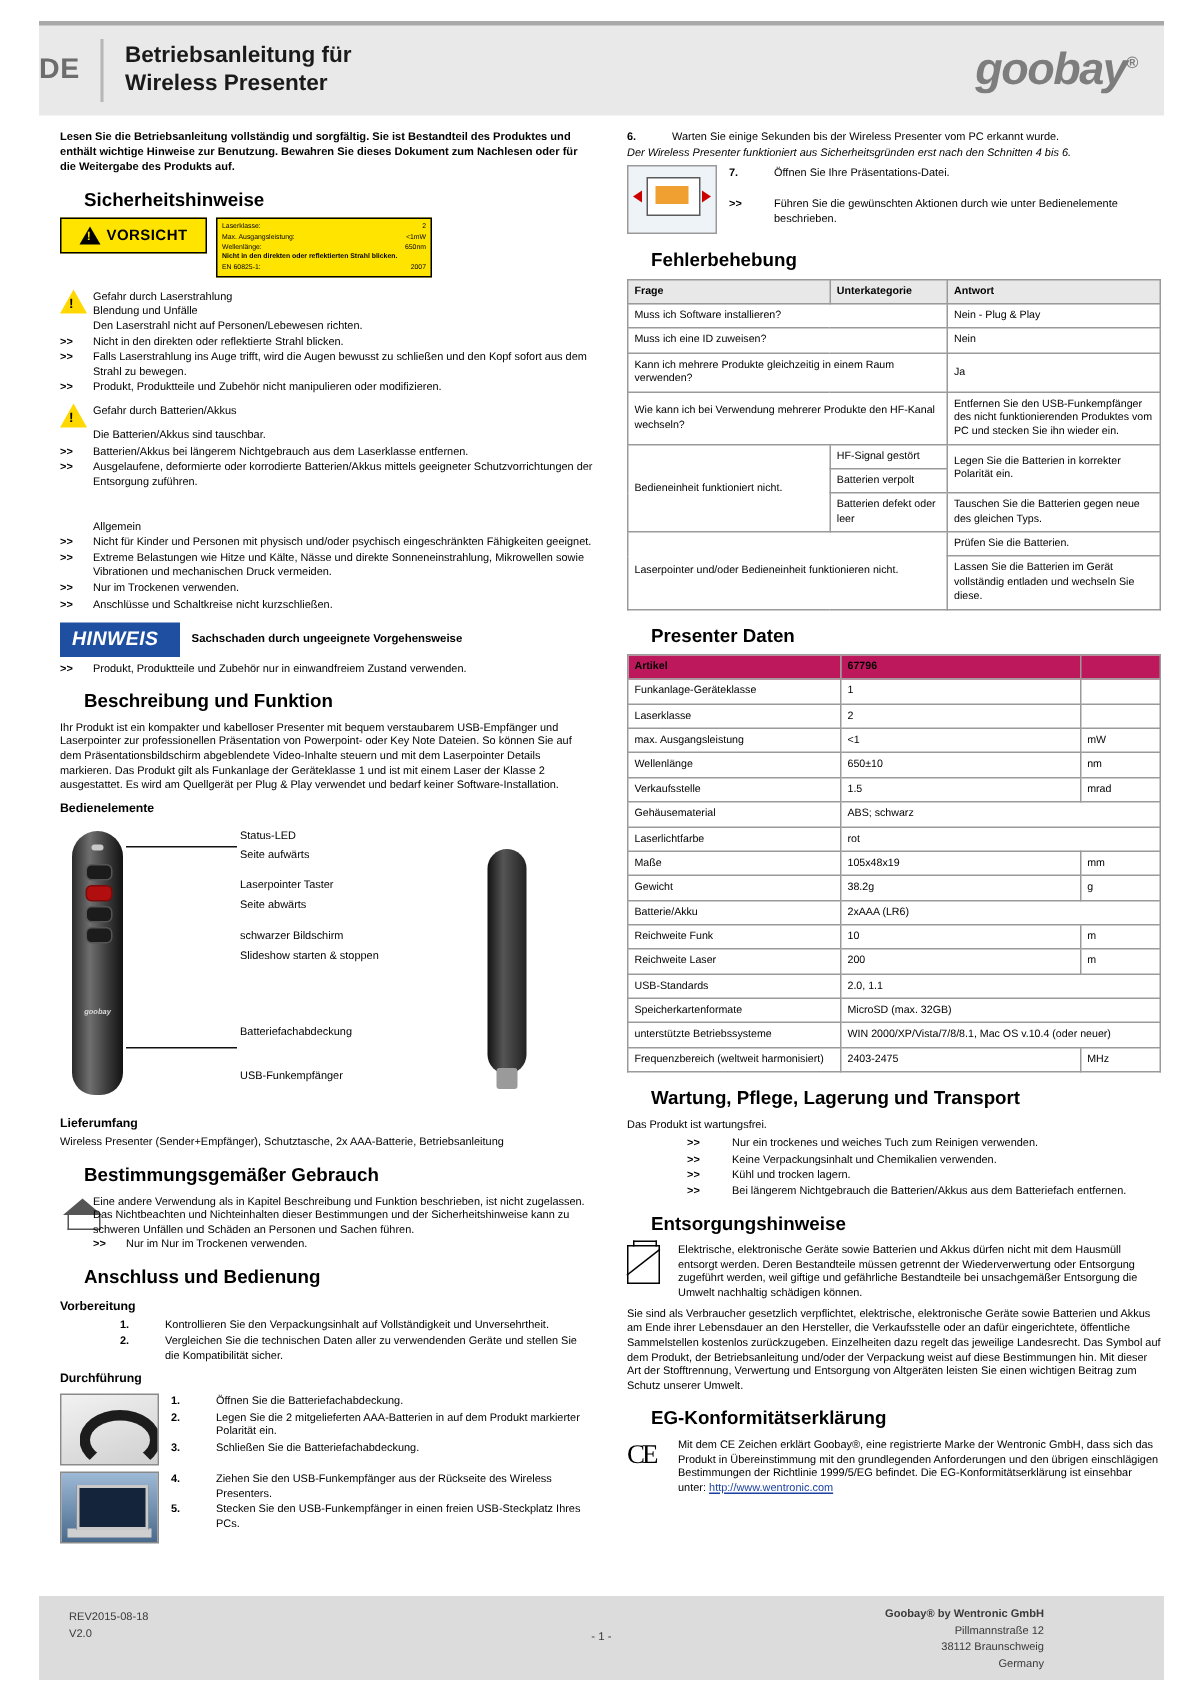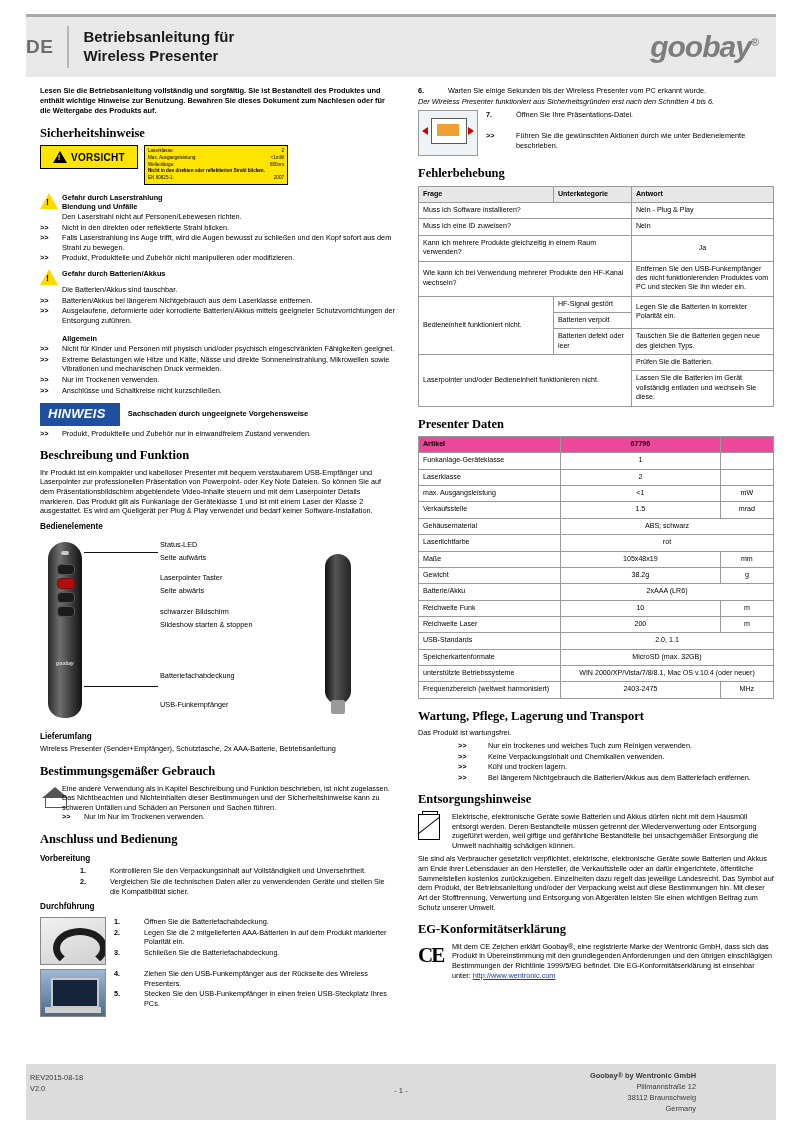--- a/index.html
+++ b/index.html
@@ -32,25 +32,25 @@
     letter-spacing:-1px;
   }
   .logo sup{font-size:11px;font-style:normal;vertical-align:super;}
 
   
   .col{position:absolute;top:86px;width:356px;font-size:7.3px;line-height:1.32;}
   .col-left{left:40px;}
   .col-right{left:418px;}
 
   h2{
-    font-size:12.5px;margin:9px 0 4px 0;font-weight:bold;font-family:Liberation Serif, serif;
+    font-size:12.5px;margin:9px 0 4px 16px;font-weight:bold;
   }
   h3{font-size:8.2px;margin:6px 0 2px 0;font-weight:bold;}
   p{margin:0 0 3px 0;}
-  .bold{font-weight:bold;}
+  .bold{font-weight:normal;}
   .ital{font-style:italic;}
 
   .intro{font-weight:bold;font-size:7.4px;line-height:1.35;margin-bottom:4px;}
 
   
   .row{display:flex;margin-bottom:1px;}
   .mk{width:22px;flex:none;font-weight:bold;}
   .mk.num{width:30px;}
   .txt{flex:1;}
 
@@ -166,45 +166,45 @@
   }
   .pcicon .scr{position:absolute;left:12px;top:7px;width:34px;height:24px;background:#fff;border:1px solid #5a5a5a;}
   .pcicon .scr:after{content:"";position:absolute;left:5px;top:5px;width:22px;height:12px;background:#f0a030;}
   .pcicon .arrowL{position:absolute;left:3px;top:16px;width:0;height:0;border-top:4px solid transparent;border-bottom:4px solid transparent;border-right:6px solid #c00;}
   .pcicon .arrowR{position:absolute;right:3px;top:16px;width:0;height:0;border-top:4px solid transparent;border-bottom:4px solid transparent;border-left:6px solid #c00;}
 
   
   table.t{border-collapse:collapse;width:100%;font-size:7.1px;margin-top:3px;}
   table.t td,table.t th{border:1px solid #9a9a9a;padding:3px 4px;vertical-align:middle;}
   table.t th{background:#e8e8e8;font-weight:bold;text-align:left;}
-  table.t td.c{text-align:center;}
-  table.t td.head{background:#ec4899;font-weight:bold;}
+  table.t td.c{text-align:left;}
+  table.t td.head{background:#be185d;font-weight:bold;}
 
   
   .iconrow{display:flex;margin-top:4px;}
   .iconcell{width:34px;flex:none;}
   .iconbody{flex:1;}
   .wee{
     width:20px;height:24px;border:1.4px solid #000;position:relative;margin-top:2px;
   }
   .wee:before{content:"";position:absolute;left:3px;top:-4px;width:14px;height:3px;border:1.4px solid #000;border-bottom:none;}
   .wee:after{
     content:"";position:absolute;left:-4px;top:10px;width:28px;height:1.4px;background:#000;transform:rotate(-38deg);
   }
   .house{
     width:0;height:0;border-left:13px solid transparent;border-right:13px solid transparent;border-bottom:11px solid #555;margin:3px 0 0 2px;
   }
   .house-b{width:20px;height:9px;border:1.4px solid #555;margin-left:5px;border-top:none;}
-  .ce{font-size:21px;font-weight:bold;font-family:"Liberation Serif",serif;letter-spacing:-2px;}
+  .ce{font-size:18px;font-weight:normal;font-family:"Liberation Serif",serif;letter-spacing:-2px;}
 
   
   .footer{
     position:absolute;left:26px;top:1064px;width:750px;height:56px;background:#dcdcdc;
   }
-  .rev{position:absolute;left:4px;top:8px;font-size:7.4px;color:#3a3a3a;line-height:1.5;}
+  .rev{position:absolute;left:20px;top:8px;font-size:7.4px;color:#3a3a3a;line-height:1.5;}
   .pageno{position:absolute;left:0;right:0;top:22px;text-align:center;font-size:7.6px;color:#3a3a3a;}
   .addr{position:absolute;right:80px;top:6px;text-align:right;font-size:7.4px;color:#3a3a3a;line-height:1.5;}
   .addr .b{font-weight:bold;}
   a{color:#1b3fa0;}
 </style>
 </head>
 <body>
 
 <div class="page">
 
@@ -300,21 +300,21 @@
       </div>
     <div class="row">
         <div class="mk">&gt;&gt;</div>
         <div class="txt">Batterien/Akkus bei längerem Nichtgebrauch aus dem Laserklasse entfernen.</div>
       </div>
     <div class="row">
         <div class="mk">&gt;&gt;</div>
         <div class="txt">Ausgelaufene, deformierte oder korrodierte Batterien/Akkus mittels geeigneter Schutzvorrichtungen der Entsorgung zuführen.</div>
       </div>
 
-    <div class="row" style="margin-top:8px;">
+    <div class="row" style="margin-top:20px;">
         <div class="mk"></div>
         <div class="txt bold">Allgemein</div>
       </div>
     <div class="row">
         <div class="mk">&gt;&gt;</div>
         <div class="txt">Nicht für Kinder und Personen mit physisch und/oder psychisch eingeschränkten Fähigkeiten geeignet.</div>
       </div>
     <div class="row">
         <div class="mk">&gt;&gt;</div>
         <div class="txt">Extreme Belastungen wie Hitze und Kälte, Nässe und direkte Sonneneinstrahlung, Mikrowellen sowie Vibrationen und mechanischen Druck vermeiden.</div>
@@ -521,20 +521,25 @@
             <td>Laserklasse</td>
             <td class="c">2</td>
             <td class="c"></td>
           </tr>
       <tr>
             <td>max. Ausgangsleistung</td>
             <td class="c">&lt;1</td>
             <td class="c">mW</td>
           </tr>
       <tr>
+            <td>Wellenlänge</td>
+            <td class="c">650±10</td>
+            <td class="c">nm</td>
+          </tr>
+      <tr>
             <td>Verkaufsstelle</td>
             <td class="c">1.5</td>
             <td class="c">mrad</td>
           </tr>
       <tr>
             <td>Gehäusematerial</td>
             <td class="c" colspan="2">ABS; schwarz</td>
           </tr>
       <tr>
             <td>Laserlichtfarbe</td>

